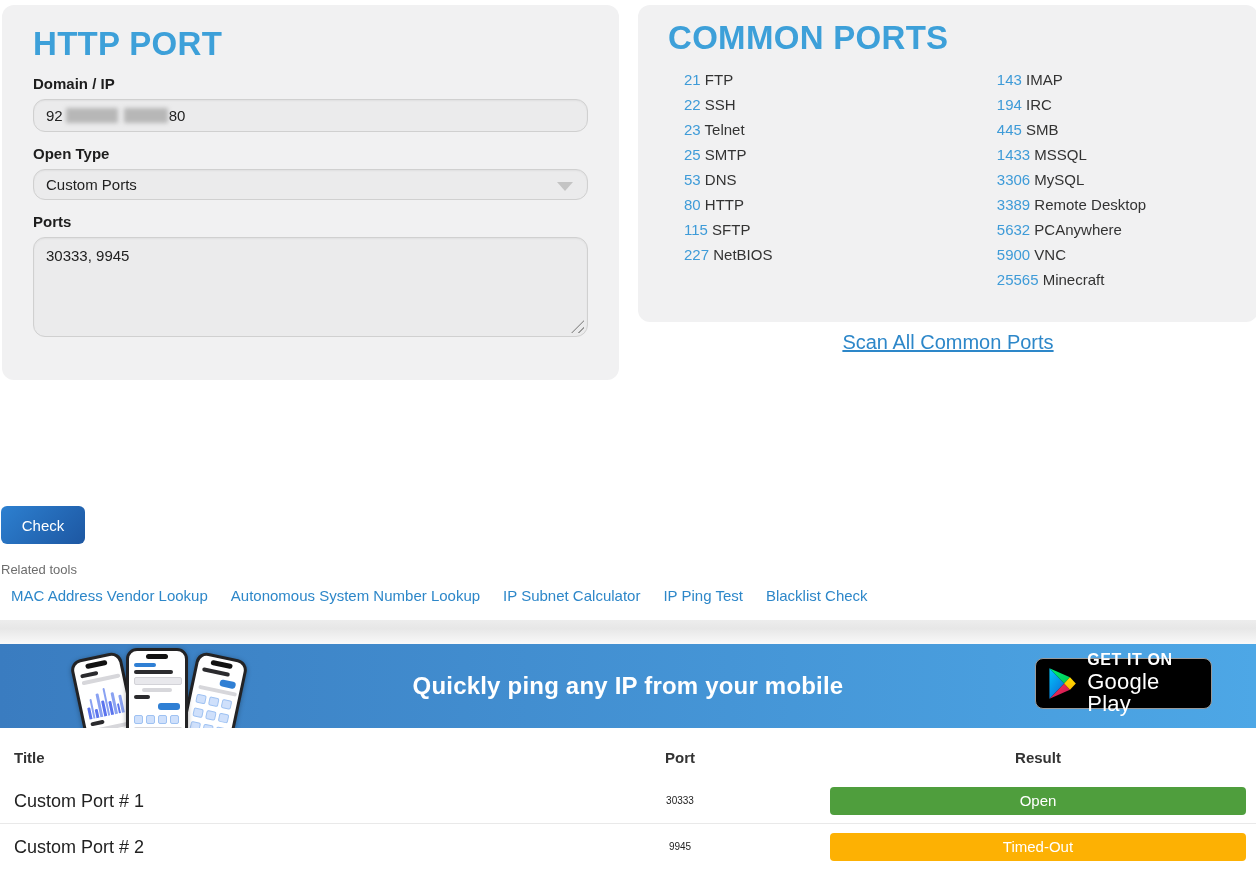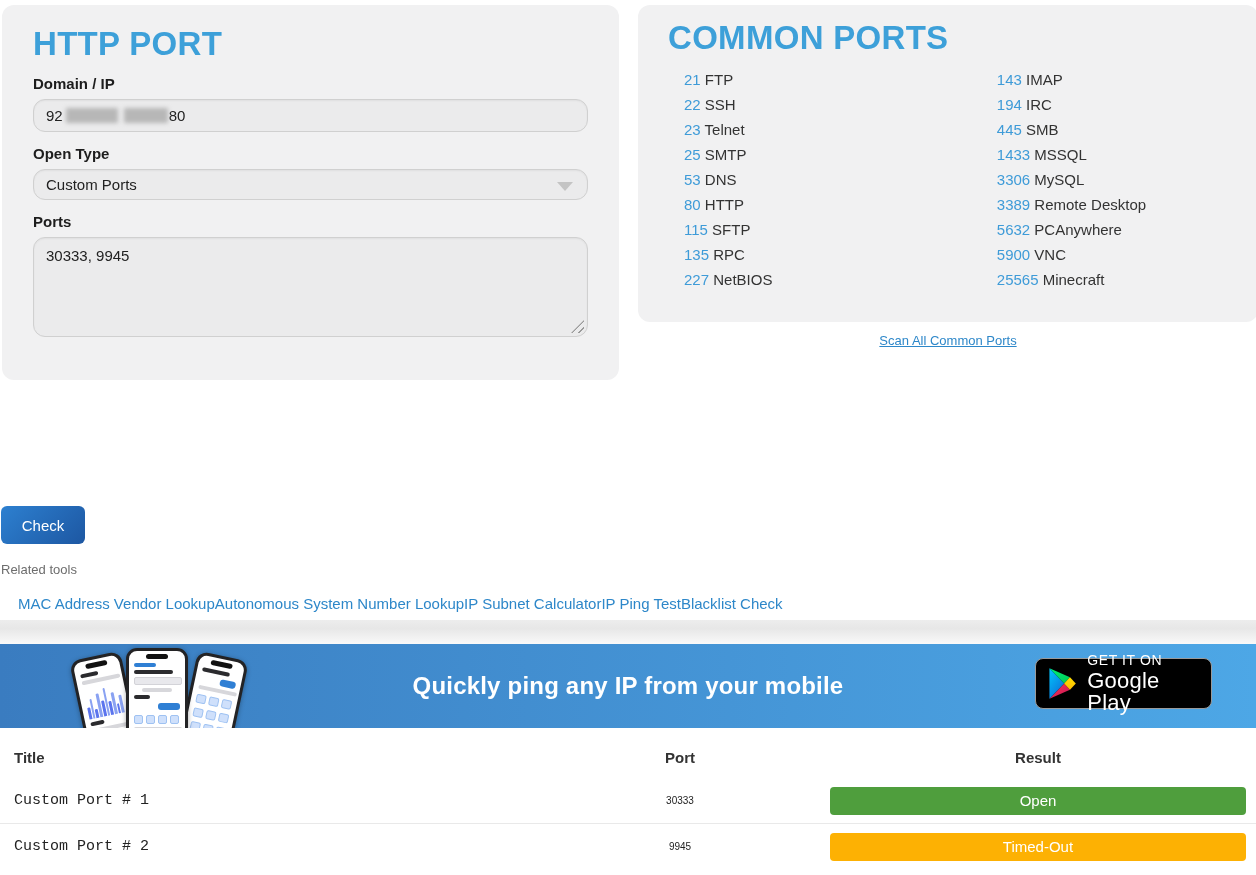--- a/index.html
+++ b/index.html
@@ -36,28 +36,28 @@
 
   
   .ports-columns{display:flex;gap:6px;}
   .ports-col{width:50%;}
   .ports-col.col2{padding-left:46px;}
   .ports-col.col1{padding-left:16px;}
   .port-row{height:25px;font-size:15px;line-height:25px;white-space:nowrap;}
   .port-num{color:#3e9bd8;cursor:pointer;}
   .port-name{color:#333;}
   #scan-all-link{position:absolute;left:638px;top:331px;width:620px;text-align:center;}
-  #scan-all-link a{color:var(--link);font-size:13px;text-decoration:underline;}
+  #scan-all-link a{color:var(--link);font-size:20px;text-decoration:underline;}
 
   
   #check-button{position:absolute;left:1px;top:506px;width:84px;height:38px;border:none;
     border-radius:6px;background:linear-gradient(135deg,#2d80d0 0%,#1d57a2 100%);
     color:#fff;font-size:15px;font-family:inherit;cursor:pointer;}
   #related-label{position:absolute;left:1px;top:562px;font-size:13px;color:#6d6d6d;}
-  #related-links{position:absolute;left:18px;top:587px;display:flex;margin-top:8px;}
+  #related-links{position:absolute;left:11px;top:587px;display:flex;gap:23px;}
   .rel-link{color:var(--link);font-size:15px;font-weight:500;text-decoration:none;white-space:nowrap;}
 
   
   #shadow-strip{position:absolute;left:0;right:0;top:620px;height:24px;
     background:linear-gradient(to bottom,#ededed 0%,#e7e7e7 35%,#f9f9f9 100%);}
   #banner{position:absolute;left:0;right:0;top:644px;height:84px;overflow:hidden;
     background:linear-gradient(90deg,#3a7cc0 0%,#4da7e6 100%);}
   #banner-headline{position:absolute;left:0;right:0;top:50%;transform:translateY(-50%);
     text-align:center;color:#fff;font-size:24px;font-weight:700;letter-spacing:.2px;}
 
@@ -78,31 +78,31 @@
   .mini-chart{display:flex;align-items:flex-end;gap:1px;height:30px;margin:5px 5px 0;}
   .mini-chart i{flex:1;background:#8aa2f2;border-radius:1px 1px 0 0;}
   .mini-chart i:nth-child(odd){background:#5b74ee;}
   .tile-row{display:flex;gap:3px;margin:5px 5px 0;}
   .tile{width:9px;height:9px;border-radius:2px;background:#cfe0fb;border:1px solid #9fc2f2;}
 
   
   #gp-badge{position:absolute;left:1035px;top:14px;width:177px;height:51px;background:#000;
     border:1px solid #9a9a9a;border-radius:8px;display:flex;align-items:center;padding:0 12px;cursor:pointer;}
   #gp-text{margin-left:10px;color:#fff;line-height:1;}
-  #gp-text .small{font-size:14px;letter-spacing:.6px;display:block;margin-bottom:3px;}
+  #gp-text .small{font-size:16px;letter-spacing:.6px;display:block;margin-bottom:3px;font-weight:bold;}
   #gp-text .big{font-size:22px;font-weight:500;letter-spacing:.2px;display:block;}
 
   
   #table-area{position:absolute;left:0;right:0;top:737px;height:138px;}
   .th{position:absolute;font-size:15px;font-weight:700;color:#333;top:12px;}
   .th.c-title{left:14px;}
   .th.c-port{left:620px;width:120px;text-align:center;}
   .th.c-result{left:830px;width:416px;text-align:center;}
   .trow{position:absolute;left:0;right:0;height:28px;}
-  .trow .cell-title{position:absolute;left:14px;top:0;font-size:15px;line-height:28px;color:#222;font-family:Liberation Mono, monospace;}
+  .trow .cell-title{position:absolute;left:14px;top:0;font-size:18px;line-height:28px;color:#222;}
   .trow .cell-port{position:absolute;left:620px;width:120px;text-align:center;font-size:10px;line-height:28px;color:#222;}
   .badge{position:absolute;left:830px;width:416px;height:28px;border-radius:4px;color:#fff;
     font-size:15px;line-height:28px;text-align:center;}
   .badge-open{background:var(--green);}
   .badge-timedout{background:var(--amber);}
   #row-divider{position:absolute;left:0;right:0;top:86px;border-top:1px solid #e9e9e9;}
   #trow-0{top:50px;} #trow-1{top:96px;}
 </style>
 </head>
 <body>
@@ -137,21 +137,20 @@
     <h1>COMMON PORTS</h1>
     <div class="ports-columns">
       <div class="ports-col col1">
           <div class="port-row"><span class="port-num">21</span> <span class="port-name">FTP</span></div>
           <div class="port-row"><span class="port-num">22</span> <span class="port-name">SSH</span></div>
           <div class="port-row"><span class="port-num">23</span> <span class="port-name">Telnet</span></div>
           <div class="port-row"><span class="port-num">25</span> <span class="port-name">SMTP</span></div>
           <div class="port-row"><span class="port-num">53</span> <span class="port-name">DNS</span></div>
           <div class="port-row"><span class="port-num">80</span> <span class="port-name">HTTP</span></div>
           <div class="port-row"><span class="port-num">115</span> <span class="port-name">SFTP</span></div>
-          <div class="port-row"><span class="port-num">135</span> <span class="port-name">RPC</span></div>
           <div class="port-row"><span class="port-num">227</span> <span class="port-name">NetBIOS</span></div>
         </div>
       <div class="ports-col col2">
           <div class="port-row"><span class="port-num">143</span> <span class="port-name">IMAP</span></div>
           <div class="port-row"><span class="port-num">194</span> <span class="port-name">IRC</span></div>
           <div class="port-row"><span class="port-num">445</span> <span class="port-name">SMB</span></div>
           <div class="port-row"><span class="port-num">1433</span> <span class="port-name">MSSQL</span></div>
           <div class="port-row"><span class="port-num">3306</span> <span class="port-name">MySQL</span></div>
           <div class="port-row"><span class="port-num">3389</span> <span class="port-name">Remote Desktop</span></div>
           <div class="port-row"><span class="port-num">5632</span> <span class="port-name">PCAnywhere</span></div>

